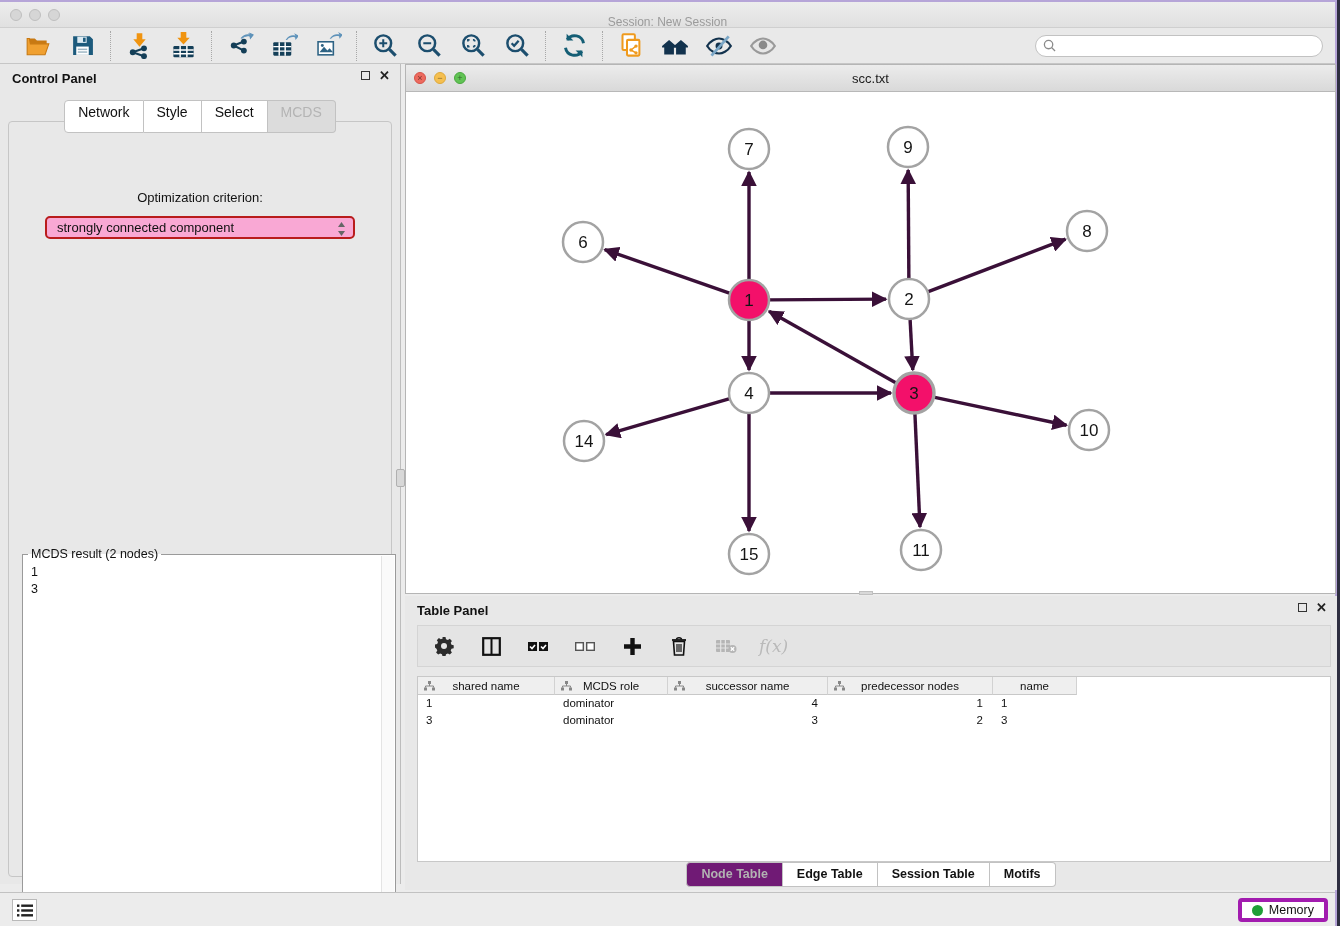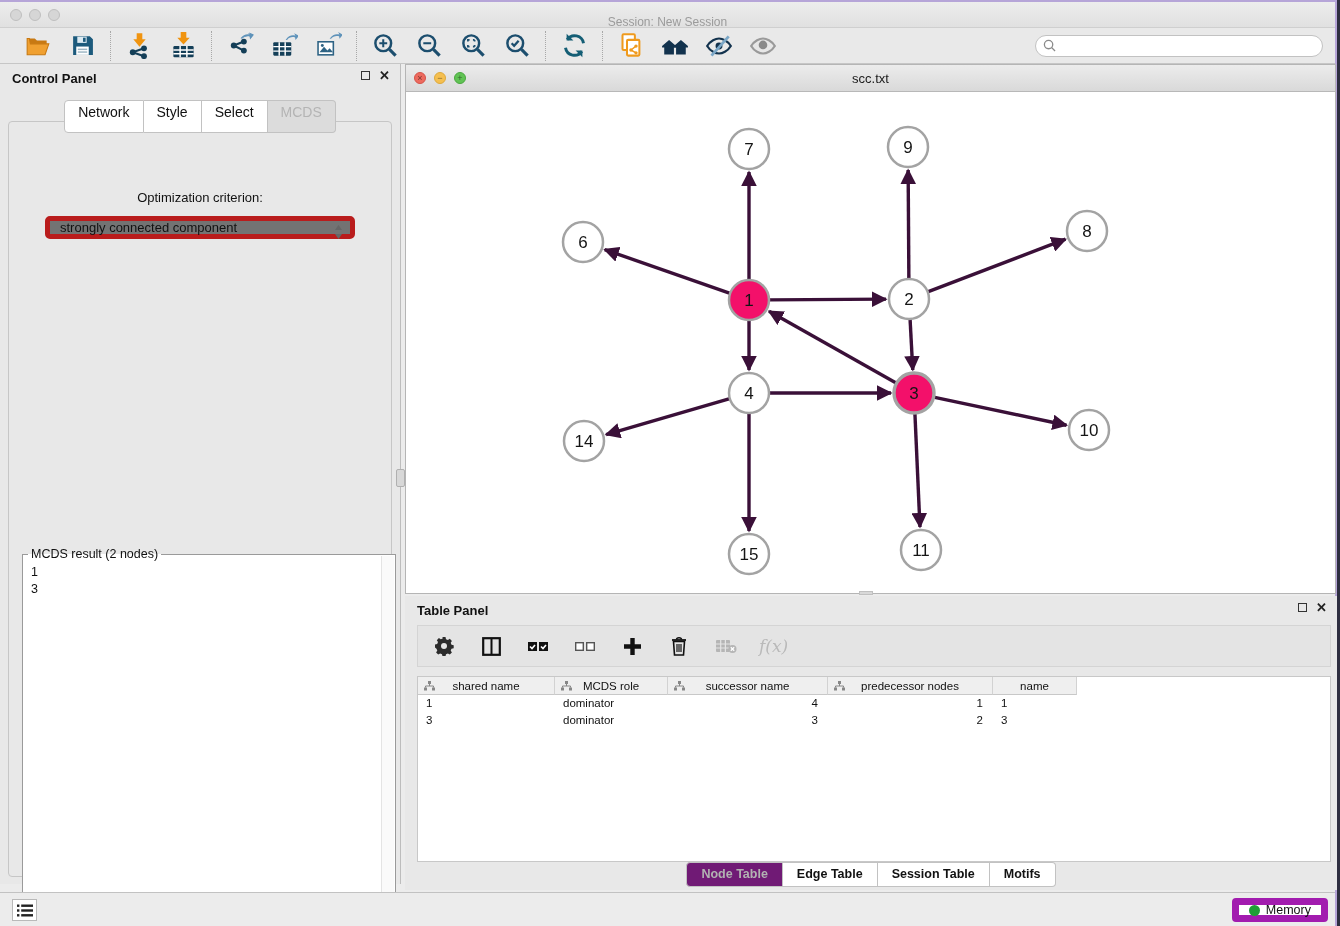--- a/index.html
+++ b/index.html
@@ -43,22 +43,22 @@
 
   .ctl-tabs { position:relative; z-index:2; display:flex; justify-content:center; margin-top:8px; }
   .ctab { font-size:14px; padding:3px 13px 12px; background:#fff; border:1px solid #c2c2c2;
           border-left:none; color:#111; }
   .ctab:first-child { border-left:1px solid #c2c2c2; border-radius:4px 0 0 4px; }
   .ctab:last-child { border-radius:0 4px 4px 0; }
   .ctab.active { background:#dcdcdc; color:#b4b4b4; }
   .ctl-content { position:absolute; left:8px; right:8px; top:98px; bottom:7px;
                  border:1px solid #c6c6c6; border-radius:4px; background:#e8e8e8; margin-top:-41px; padding-top:41px; }
   .opt-label { text-align:center; font-size:13px; color:#111; margin-top:27px; }
-  .opt-select { position:relative; margin:11px auto 0; width:310px; height:23px; background:#737373;
-                border:5px solid #b91c1c; border-radius:5px; display:flex; align-items:center;
+  .opt-select { position:relative; margin:11px auto 0; width:310px; height:23px; background:#f9a8d4;
+                border:2px solid #b91c1c; border-radius:5px; display:flex; align-items:center;
                 padding-left:10px; font-size:13px; color:#111; }
   .opt-select .stepper { position:absolute; right:7px; top:3px; }
   .btn-row { display:flex; justify-content:center; gap:14px; margin-top:12px; }
   .pbtn { background:#fff; border:1px solid #b5b5b5; border-radius:5px; padding:3px 16px 4px;
           font-size:13px; color:#111; }
   .result-box { position:absolute; left:13px; width:374px; top:432px; height:380px;
                 border:1px solid #9a9a9a; background:#fff; }
   .result-box legend, .result-title { position:absolute; top:-8px; left:5px; font-size:12.5px;
                 background:linear-gradient(#e8e8e8 48%,#ffffff 52%); padding:0 3px; color:#111; }
   .result-lines { padding:9px 8px; font-size:12.5px; color:#111; line-height:16.5px; }
@@ -93,21 +93,21 @@
   .ttab:first-child { border-left:1px solid #c2c2c2; border-radius:4px 0 0 4px; }
   .ttab:last-child { border-radius:0 4px 4px 0; }
   .ttab.active { background:#701a75; color:#b2b2b2; }
 
   
   .statusbar { position:absolute; left:0; bottom:0; width:100%; height:34px;
                border-top:1px solid #c2c2c2; background:#ececec; }
   .list-btn { position:absolute; left:12px; top:6px; width:25px; height:22px; background:#fff;
               border:1px solid #b9b9b9; display:flex; align-items:center; justify-content:center; }
   .memory-btn { position:absolute; right:7px; top:5px; height:24px; background:#fff;
-                border:7px solid #a21caf; border-radius:4px; display:flex; align-items:center;
+                border:4px solid #a21caf; border-radius:4px; display:flex; align-items:center;
                 gap:6px; padding:0 10px; font-size:12.5px; color:#111; }
   .mem-dot { width:11px; height:11px; border-radius:50%; background:#1f9e37; }
 
   .v-grip { position:absolute; left:396px; top:467px; width:9px; height:18px;
             background:#d8d8d8; border:1px solid #b0b0b0; border-radius:2px; }
   .h-grip { position:absolute; left:859px; top:589px; width:14px; height:4px;
             background:#d8d8d8; border:1px solid #c0c0c0; }
   .fx { font-family:"DejaVu Serif", serif; font-style:italic; font-size:17px; color:#b9b9b9; }
 </style>
 </head>

